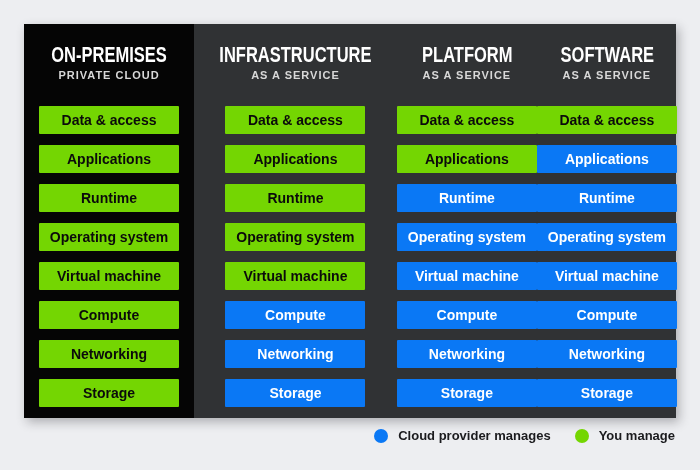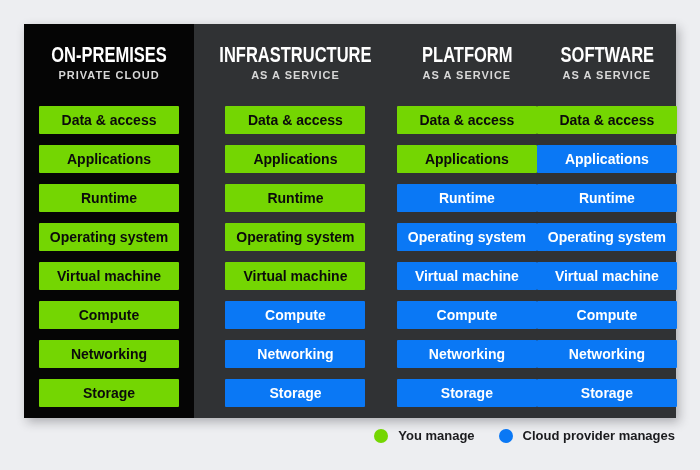--- a/index.html
+++ b/index.html
@@ -175,22 +175,22 @@
           <div class="box blue">Compute</div>
           <div class="box blue">Networking</div>
           <div class="box blue">Storage</div>
         </div>
     </div>
 
   </div>
 
   <div class="legend">
     <div class="legend-item">
+      <span class="legend-dot" style="background: rgb(10, 120, 245);"></span>
+      <span class="legend-label">Cloud provider manages</span>
+    </div>
+    <div class="legend-item">
       <span class="legend-dot" style="background: rgb(116, 214, 2);"></span>
       <span class="legend-label">You manage</span>
-    </div>
-    <div class="legend-item">
-      <span class="legend-dot" style="background: rgb(10, 120, 245);"></span>
-      <span class="legend-label">Cloud provider manages</span>
     </div>
   </div>
 
 </div>
 
 </body></html>

